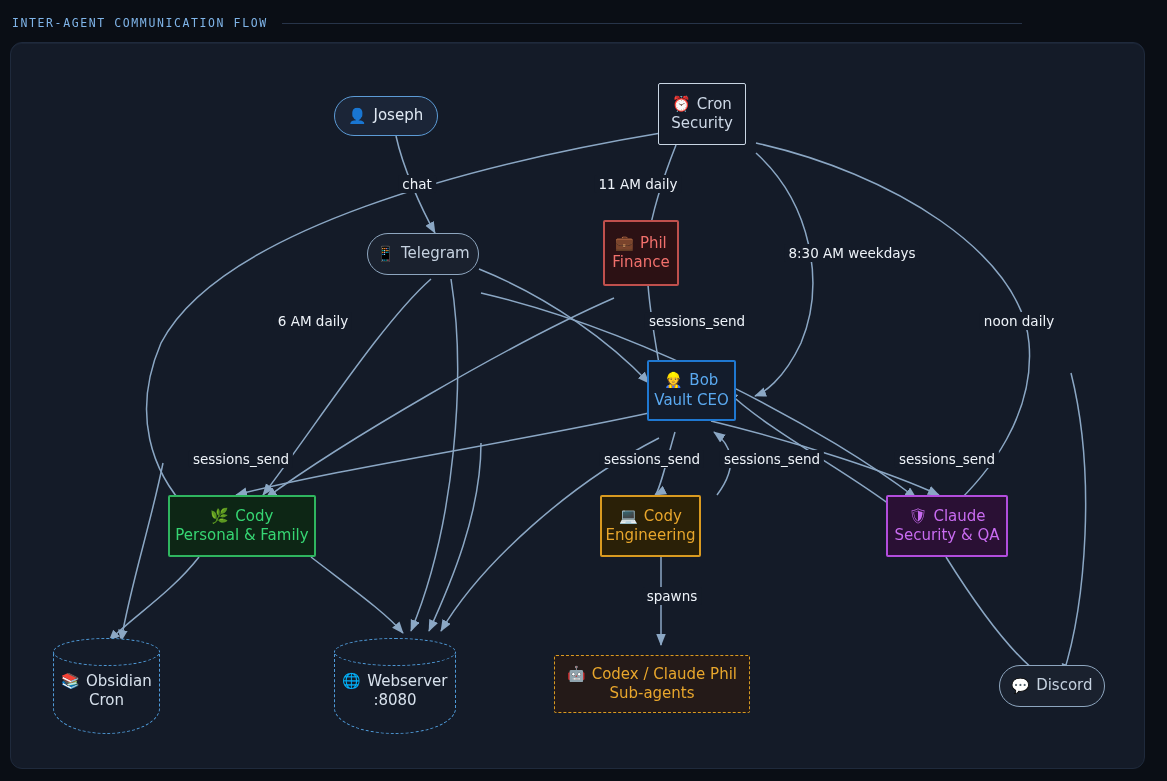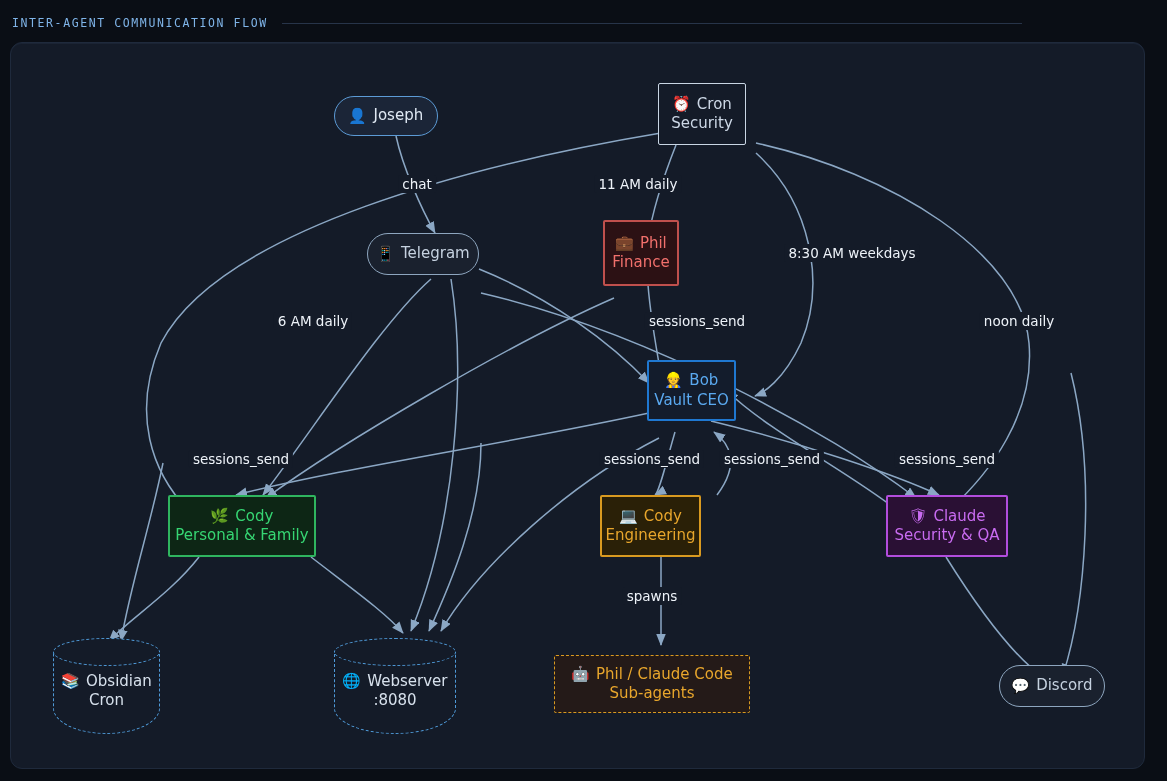--- a/index.html
+++ b/index.html
@@ -234,21 +234,21 @@
               <span class="emoji">🌐</span>
               <span>Webserver</span>
             </div>
           <div>:8080</div>
         </div>
       </div>
 
       <div class="node dashrect v-orange-dash" style="left:543px;top:612px;width:196px;height:58px;">
         <div class="ln">
             <span class="emoji">🤖</span>
-            <span>Phil / Claude Code</span>
+            <span>Codex / Claude Phil</span>
           </div>
         <div>Sub-agents</div>
       </div>
 
       <div class="node pill v-dark" style="left:988px;top:622px;width:106px;height:42px;">
         <div class="ln">
             <span class="emoji">💬</span>
             <span>Discord</span>
           </div>
       </div>
@@ -256,17 +256,17 @@
       <div class="elabel" style="left:406px;top:141px;">chat</div>
       <div class="elabel" style="left:627px;top:141px;">11 AM daily</div>
       <div class="elabel" style="left:302px;top:278px;">6 AM daily</div>
       <div class="elabel" style="left:841px;top:210px;">8:30 AM weekdays</div>
       <div class="elabel" style="left:1008px;top:278px;">noon daily</div>
       <div class="elabel" style="left:686px;top:278px;">sessions_send</div>
       <div class="elabel" style="left:230px;top:416px;">sessions_send</div>
       <div class="elabel" style="left:641px;top:416px;">sessions_send</div>
       <div class="elabel" style="left:761px;top:416px;">sessions_send</div>
       <div class="elabel" style="left:936px;top:416px;">sessions_send</div>
-      <div class="elabel" style="left:641px;top:553px;">spawns</div>
+      <div class="elabel" style="left:661px;top:553px;">spawns</div>
 
     </div>
   </div>
 </div>
 
 </body></html>

